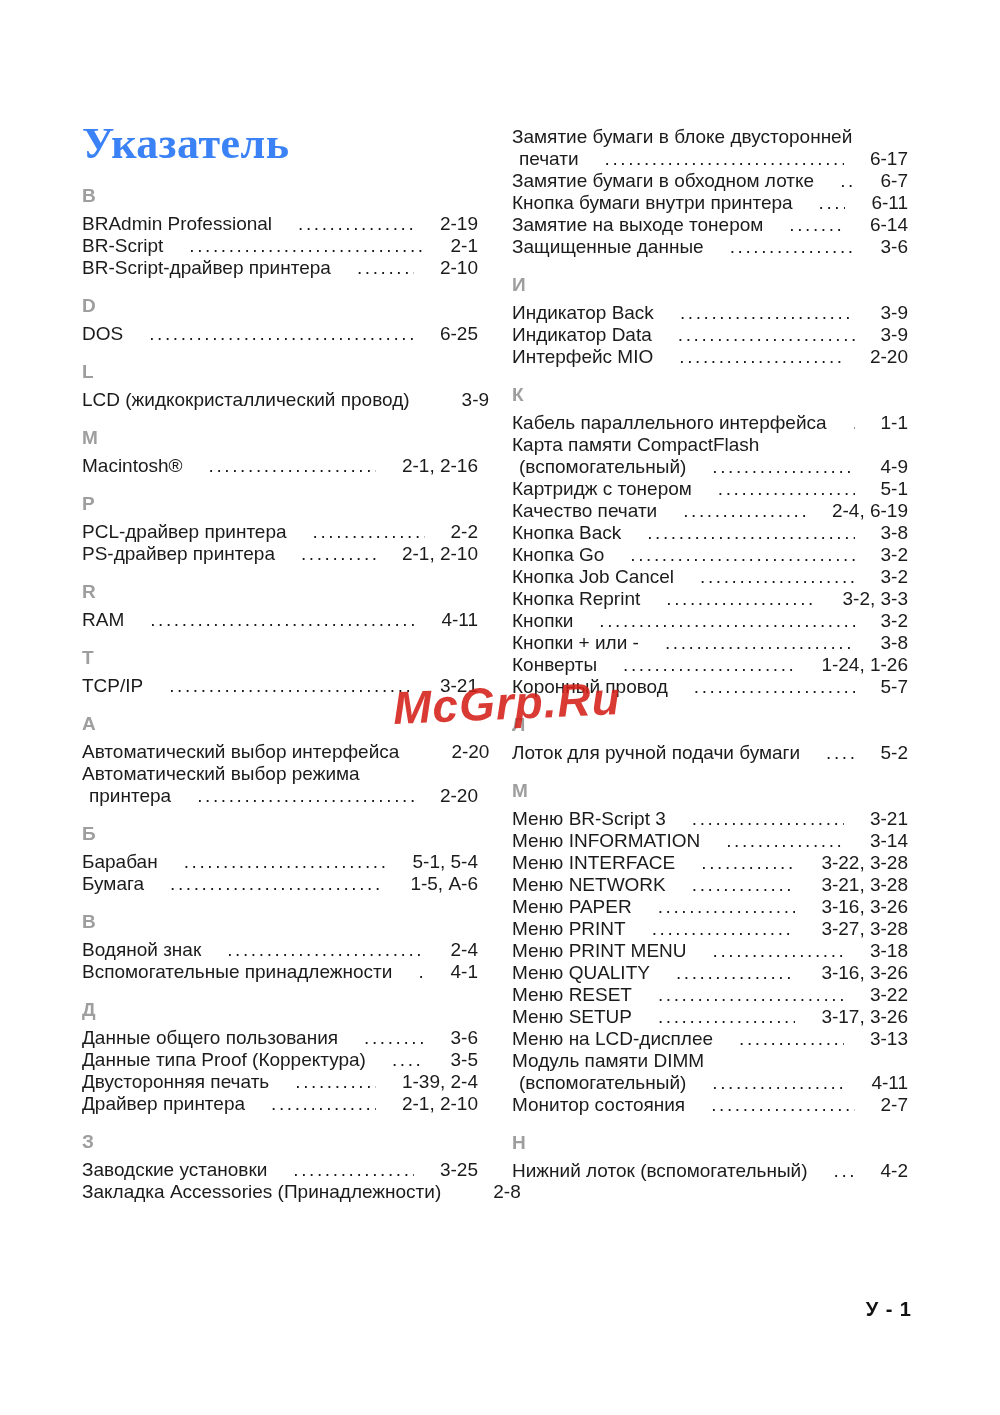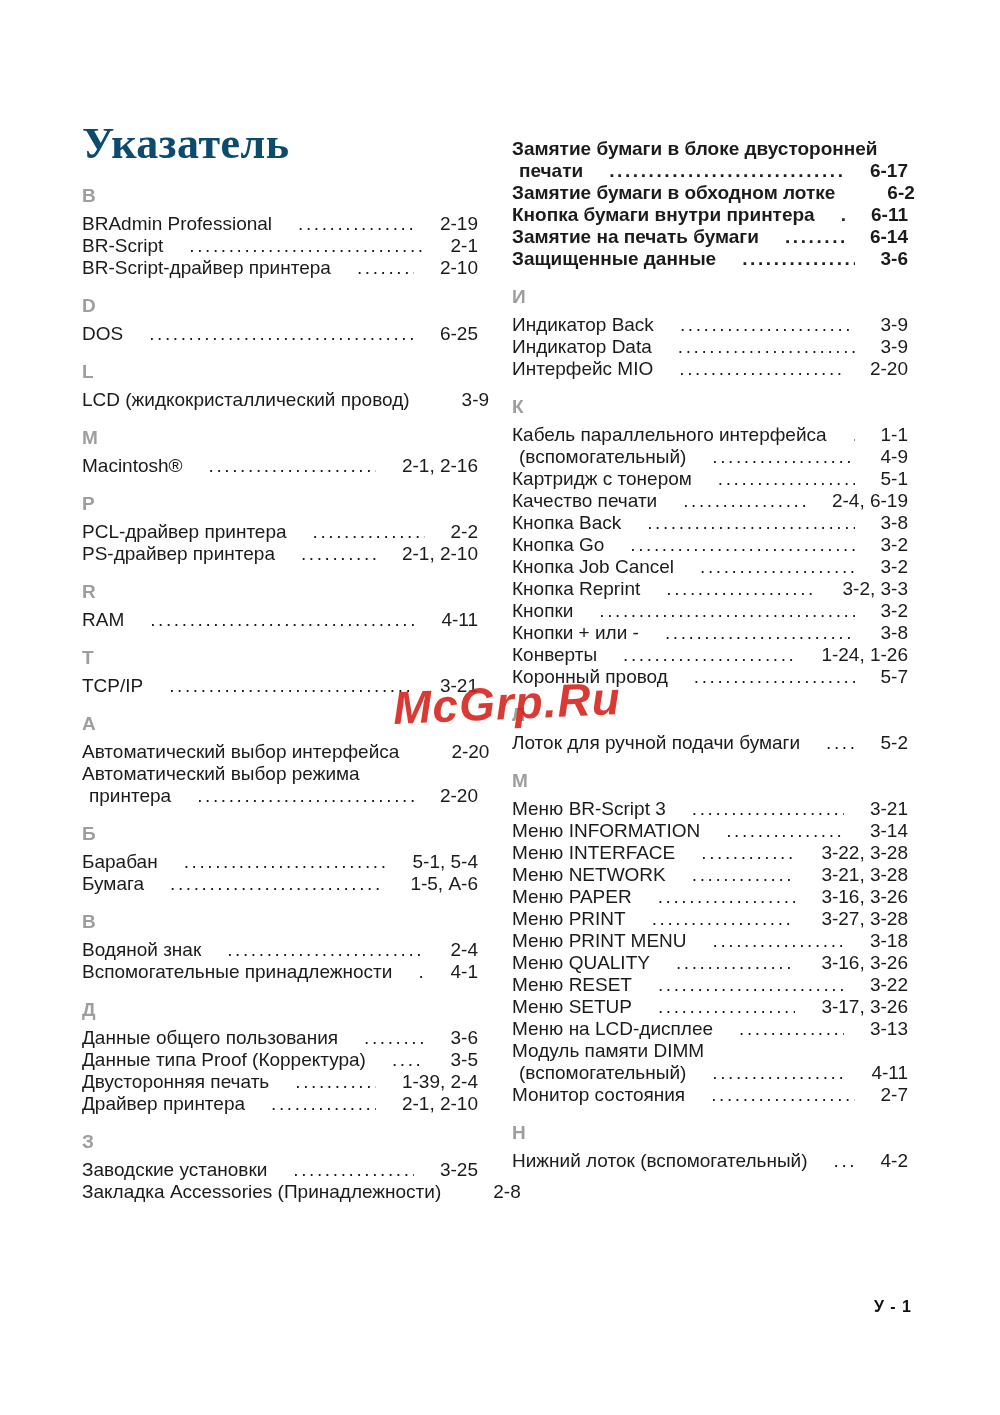--- a/index.html
+++ b/index.html
@@ -8,29 +8,29 @@
     background:#ffffff;
     font-family:"Liberation Sans","DejaVu Sans",sans-serif;
     color:#1b1b1b;
     position:relative;
     overflow:hidden;
   }
   .page{position:absolute;inset:0;background:#fff;}
   .title{
     position:absolute;left:82px;top:120px;
     font-family:"Liberation Serif","DejaVu Serif",serif;
-    font-weight:bold;font-size:44px;line-height:48px;color:#0c4a6e;
+    font-weight:bold;font-size:44px;line-height:48px;color:#3b82f6;
     letter-spacing:0.5px;margin:0;
   }
   .col{position:absolute;width:396px;}
   .col-left{left:82px;top:185px;}
   .col-right{left:512px;top:126px;}
   .section{margin-top:16px;}
   .section:first-child{margin-top:0;}
-  .col-right .section:first-child{margin-top:12px;font-weight:bold;}
+  .col-right .section:first-child{margin-top:0;}
   .letter{
     font-size:19px;font-weight:bold;color:#9e9e9e;
     line-height:22px;margin:0 0 6px 0;
   }
   .entry{font-size:19px;line-height:22px;}
   .entry-line{display:flex;align-items:baseline;gap:23px;}
   .lbl{white-space:nowrap;padding-right:3px;}
   .lbl.cont{padding-left:7px;}
   .pre-line{font-size:19px;line-height:22px;white-space:nowrap;}
   .dots{
@@ -43,21 +43,21 @@
     position:absolute;left:393px;top:676px;
     font-size:46px;font-style:italic;font-weight:600;
     color:rgba(212,32,24,0.88);
     transform:rotate(-2.5deg);
     letter-spacing:1px;
     z-index:6;
     pointer-events:none;
   }
   .footer{
     position:absolute;left:820px;top:1298px;width:92px;
-    text-align:right;font-size:16px;font-weight:bold;color:#111;
+    text-align:right;font-size:20px;font-weight:bold;color:#111;
     letter-spacing:1px;
   }
 </style>
 </head>
 <body>
 
 <div class="page">
 
   <h1 class="title">Указатель</h1>
 
@@ -261,33 +261,33 @@
           <div class="entry-line">
             <span class="lbl cont">печати</span>
             <span class="dots"></span>
             <span class="pg">6-17</span>
           </div>
         </div>
         <div class="entry">
           <div class="entry-line">
             <span class="lbl">Замятие бумаги в обходном лотке</span>
             <span class="dots"></span>
-            <span class="pg">6-2</span>
+            <span class="pg">6-7</span>
           </div>
         </div>
         <div class="entry">
           <div class="entry-line">
             <span class="lbl">Кнопка бумаги внутри принтера</span>
             <span class="dots"></span>
             <span class="pg">6-11</span>
           </div>
         </div>
         <div class="entry">
           <div class="entry-line">
-            <span class="lbl">Замятие на печать бумаги</span>
+            <span class="lbl">Замятие на выходе тонером</span>
             <span class="dots"></span>
             <span class="pg">6-14</span>
           </div>
         </div>
         <div class="entry">
           <div class="entry-line">
             <span class="lbl">Защищенные данные</span>
             <span class="dots"></span>
             <span class="pg">3-6</span>
           </div>
@@ -320,20 +320,21 @@
       <div class="section">
         <div class="letter">К</div>
         <div class="entry">
           <div class="entry-line">
             <span class="lbl">Кабель параллельного интерфейса</span>
             <span class="dots"></span>
             <span class="pg">1-1</span>
           </div>
         </div>
         <div class="entry">
+          <div class="pre-line">Карта памяти CompactFlash</div>
           <div class="entry-line">
             <span class="lbl cont">(вспомогательный)</span>
             <span class="dots"></span>
             <span class="pg">4-9</span>
           </div>
         </div>
         <div class="entry">
           <div class="entry-line">
             <span class="lbl">Картридж с тонером</span>
             <span class="dots"></span>

